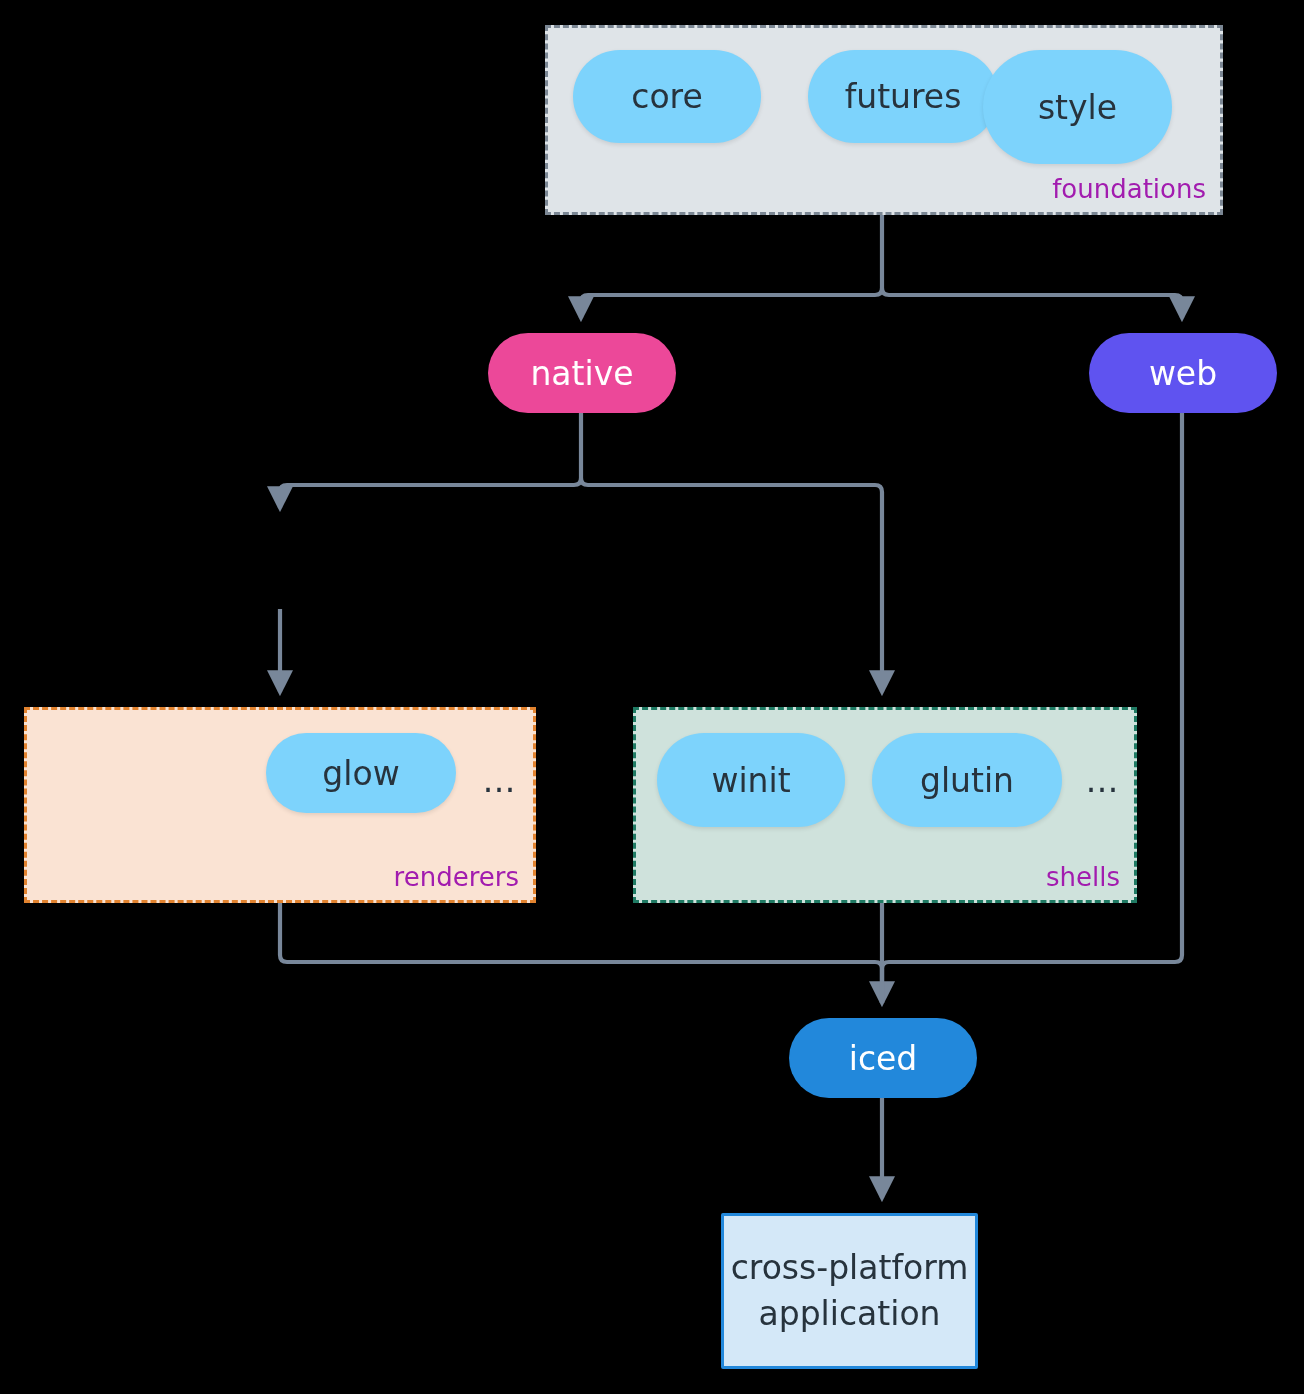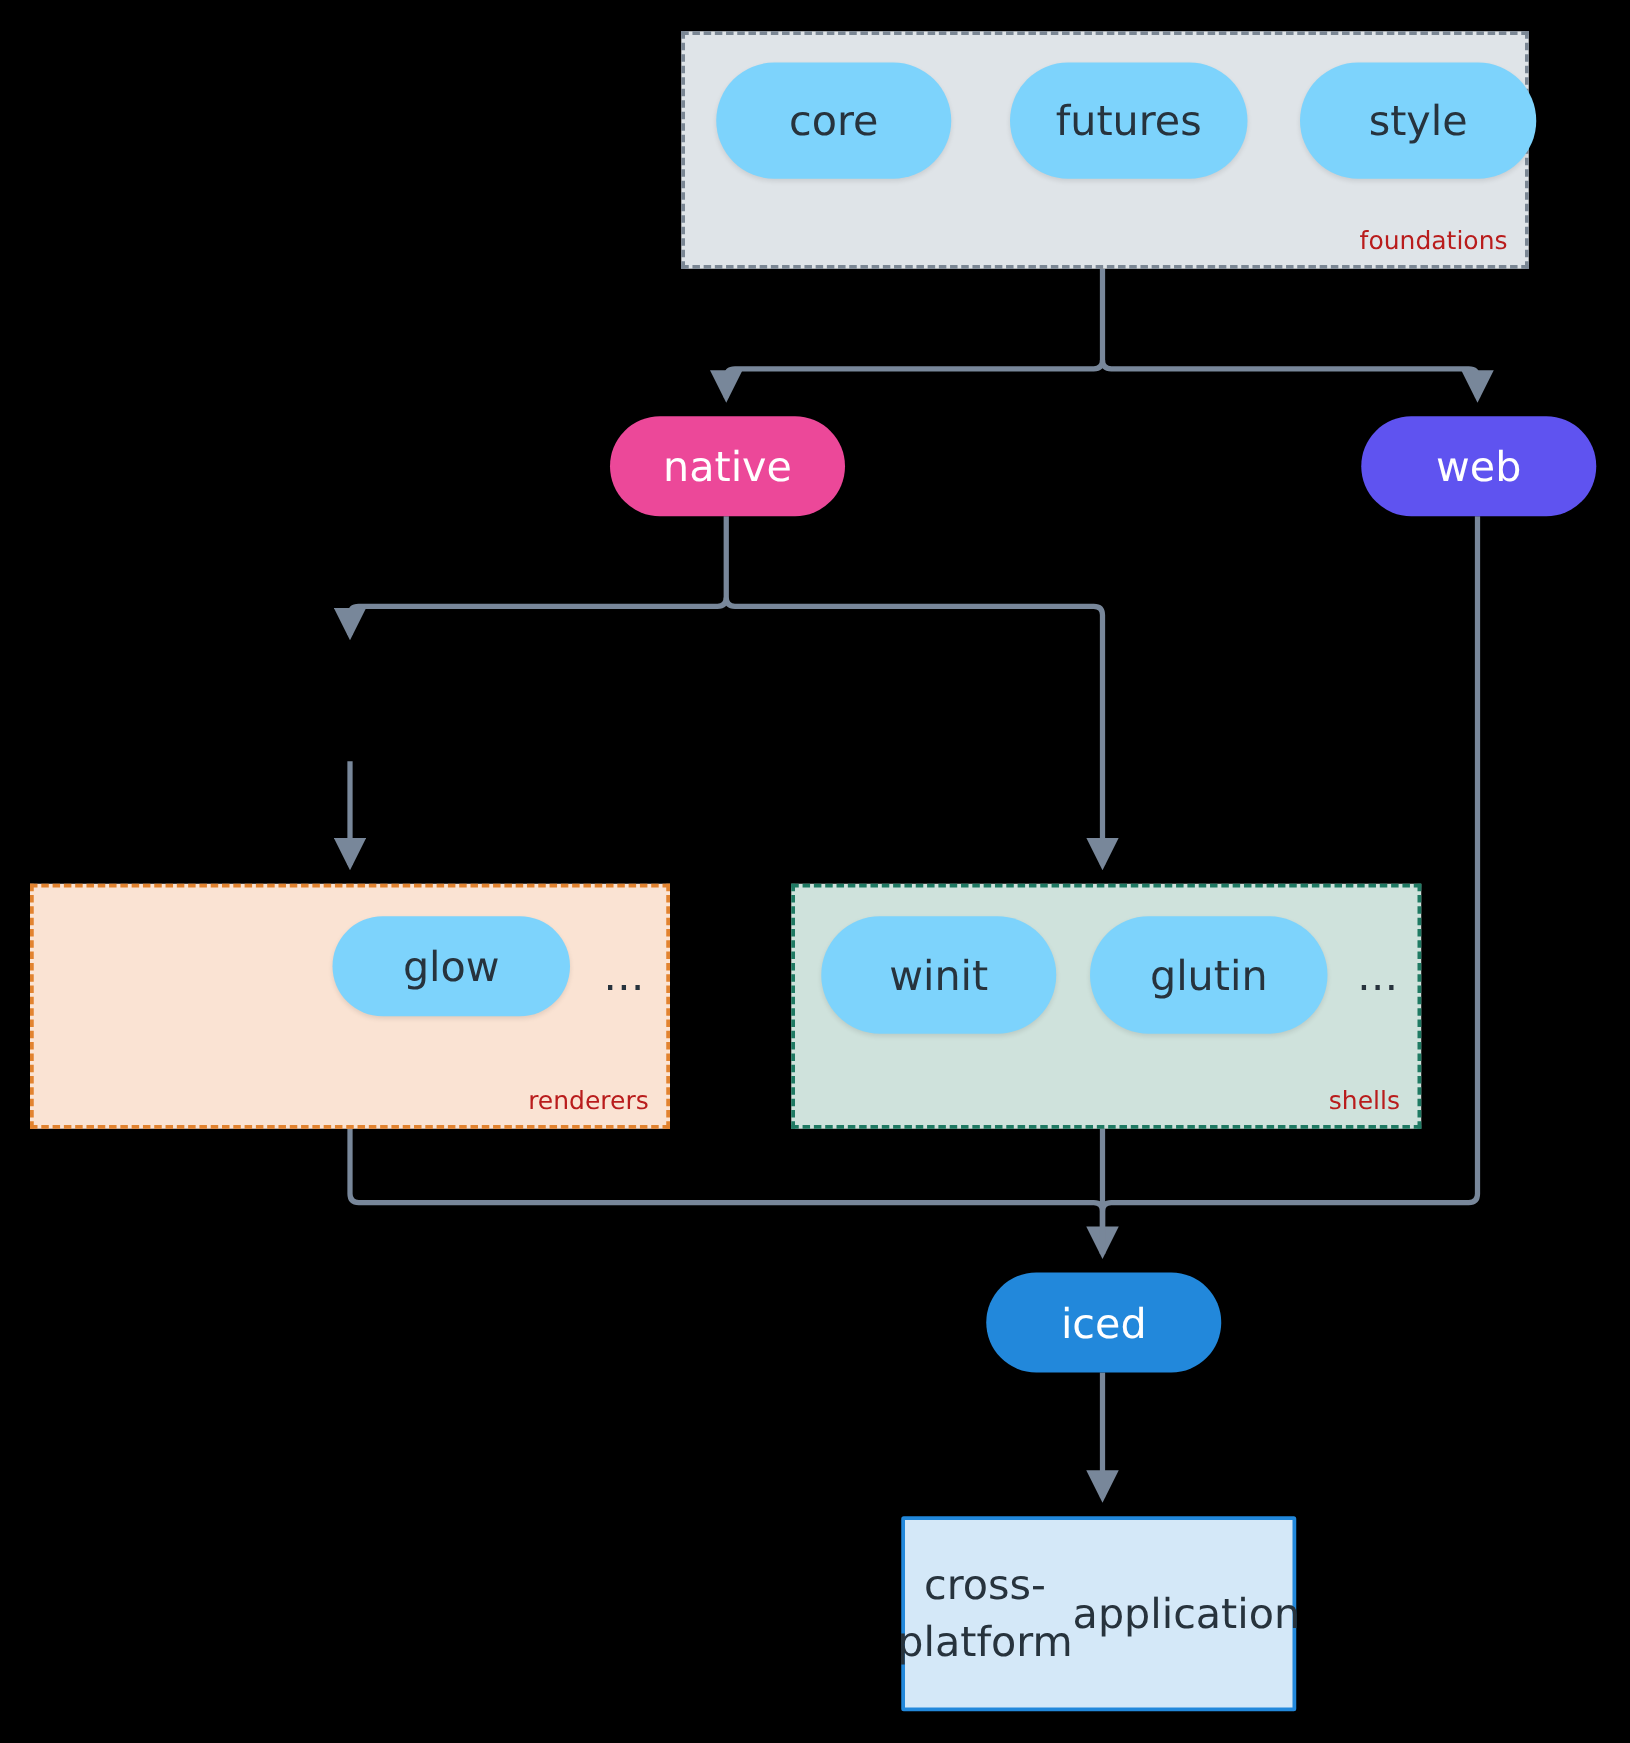--- a/index.html
+++ b/index.html
@@ -28,22 +28,22 @@
   .cluster {
     position: absolute;
     box-sizing: border-box;
     border-style: dashed;
     border-width: 3px;
   }
   .cluster-label {
     position: absolute;
     right: 14px;
     bottom: 8px;
-    font-size: 20px;
-    color: #b91c1c;
+    font-size: 26px;
+    color: #a21caf;
     white-space: nowrap;
   }
 
   .c-foundations {
     left: 545px; top: 25px; width: 678px; height: 190px;
     background: #dfe4e8;
     border-color: #7b8794;
   }
   .c-renderers {
     left: 24px; top: 707px; width: 512px; height: 196px;
@@ -90,27 +90,27 @@
     color: #ffffff;
     font-size: 33px;
   }
   .n-native  { left: 488px;  top: 333px;  width: 188px; height: 80px; background: #ec4899; }
   .n-web     { left: 1089px; top: 333px;  width: 188px; height: 80px; background: #5f53f0; }
   .n-graphics{ left: 192px;  top: 523px;  width: 188px; height: 86px; background: #e2832f; }
   .n-iced    { left: 789px;  top: 1018px; width: 188px; height: 80px; background: #2288db; }
 
   .n-app {
     position: absolute;
-    left: 721px; top: 1213px; width: 316px; height: 156px;
+    left: 721px; top: 1213px; width: 257px; height: 156px;
     box-sizing: border-box;
     background: #d4e8f8;
     border: 3px solid #2288db;
     border-radius: 2px;
     display: flex;
-    flex-direction: row;
+    flex-direction: column;
     align-items: center;
     justify-content: center;
     color: #27333d;
     font-size: 33px;
     line-height: 1.38;
     text-align: center;
   }
 </style>
 </head>
 <body>
@@ -139,21 +139,21 @@
 
       <path d="M 882,1098 L 882,1198" marker-end="url(#arrow)"></path>
     </g>
   </svg>
 
   <div class="cluster c-foundations">
     <div class="cluster-label">foundations</div>
   </div>
   <div class="pill-white" style="left:573px;top:50px;width:188px;height:93px;">core</div>
   <div class="pill-white" style="left:808px;top:50px;width:190px;height:93px;">futures</div>
-  <div class="pill-white" style="left:1040px;top:50px;width:189px;height:93px;">style</div>
+  <div class="pill-white" style="left:983px;top:50px;width:189px;height:114px;">style</div>
 
   <div class="node n-native">native</div>
   <div class="node n-web">web</div>
 
 
   <div class="cluster c-renderers">
     <div class="cluster-label">renderers</div>
   </div>
   <div class="pill-white" style="left:266px;top:733px;width:190px;height:80px;">glow</div>
   <div class="ellipsis" style="left:477px;top:733px;width:44px;height:94px;">…</div>

